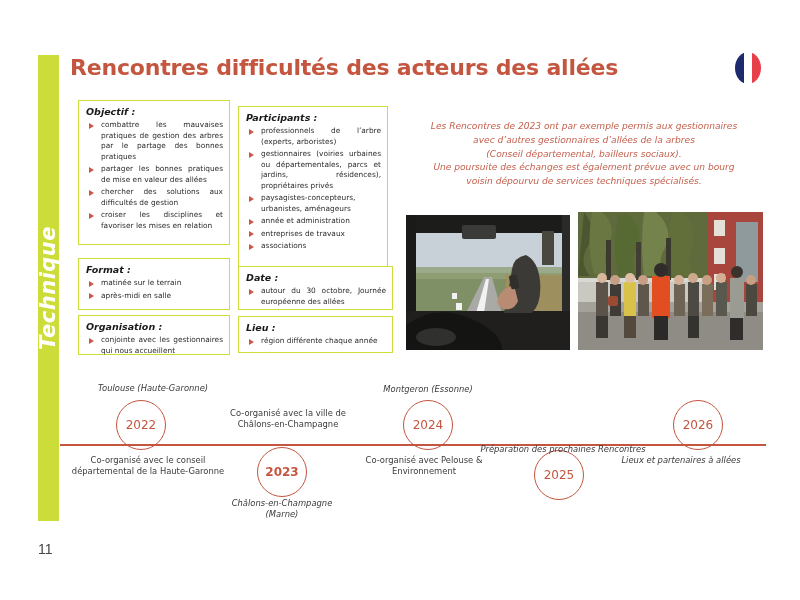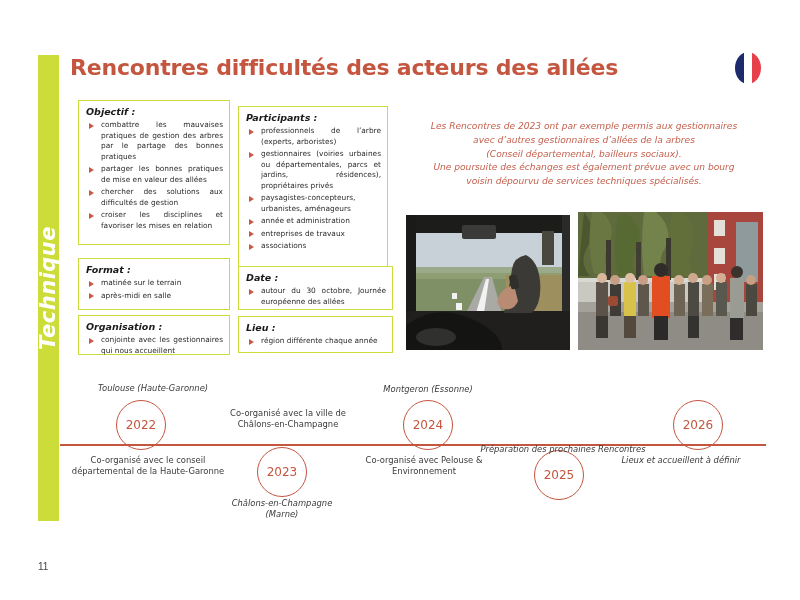--- a/index.html
+++ b/index.html
@@ -135,41 +135,40 @@
     position:absolute;
     color:#3a3a3a;
     font-size:8.4px;
     line-height:1.35;
     text-align:center;
     font-family:"DejaVu Sans","Liberation Sans",sans-serif;
   }
   .tl-text.it{font-style:italic;}
 
   #c2022{left:116px;top:400px;}
-  #c2023{left:257px;top:447px;}
+  #c2023{left:257px;top:447px;font-weight:bold;}
   #c2024{left:403px;top:400px;}
   #c2025{left:534px;top:450px;}
   #c2026{left:673px;top:400px;}
 
   #t-toulouse{left:78px;top:383px;width:150px;}
   #t-chalons-co{left:218px;top:408px;width:140px;}
   #t-montgeron{left:350px;top:384px;width:156px;}
   #t-prep{left:468px;top:420px;width:190px;margin-top:24px;}
 
   #t-hg{left:60px;top:455px;width:176px;}
   #t-chalons-city{left:222px;top:498px;width:120px;}
   #t-pelouse{left:350px;top:455px;width:148px;}
   #t-lieux{left:596px;top:455px;width:170px;}
 
   
   .page-num{
     position:absolute;left:38px;top:541px;
-    font-size:10px;color:#444;
+    font-size:14px;color:#444;
     font-family:Liberation Sans, sans-serif;
-    margin-top:20px;
   }
 </style>
 </head>
 <body>
 
 <div class="slide">
 
   <div class="side-bar"></div>
   <div class="side-label">
     <span>Technique</span>
@@ -330,17 +329,17 @@
   <div class="tl-circle" id="c2026">2026</div>
 
   <div class="tl-text it" id="t-toulouse">Toulouse (Haute-Garonne)</div>
   <div class="tl-text" id="t-chalons-co">Co-organisé avec la ville de Châlons-en-Champagne</div>
   <div class="tl-text it" id="t-montgeron">Montgeron (Essonne)</div>
   <div class="tl-text it" id="t-prep">Préparation des prochaines Rencontres</div>
 
   <div class="tl-text" id="t-hg">Co-organisé avec le conseil départemental de la Haute-Garonne</div>
   <div class="tl-text it" id="t-chalons-city">Châlons-en-Champagne (Marne)</div>
   <div class="tl-text" id="t-pelouse">Co-organisé avec Pelouse &amp; Environnement</div>
-  <div class="tl-text it" id="t-lieux">Lieux et accueillent à définir</div>
+  <div class="tl-text it" id="t-lieux">Lieux et partenaires à allées</div>
 
   <div class="page-num">11</div>
 
 </div>
 
 </body></html>

